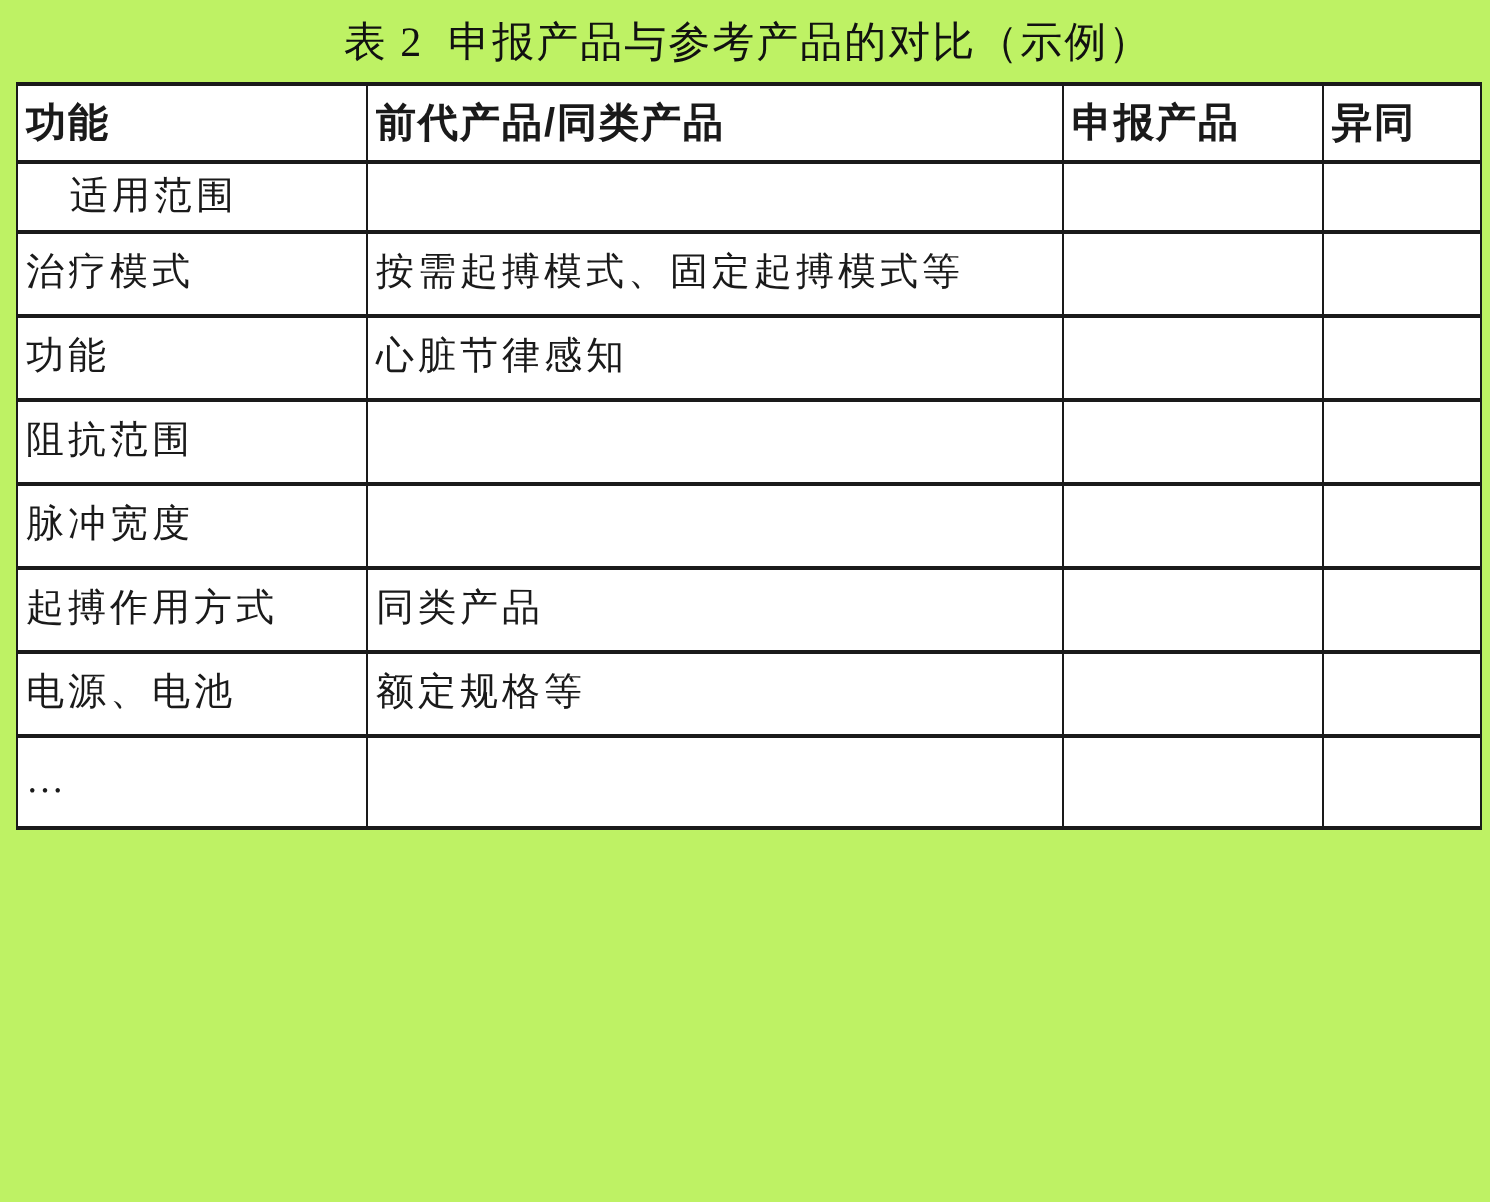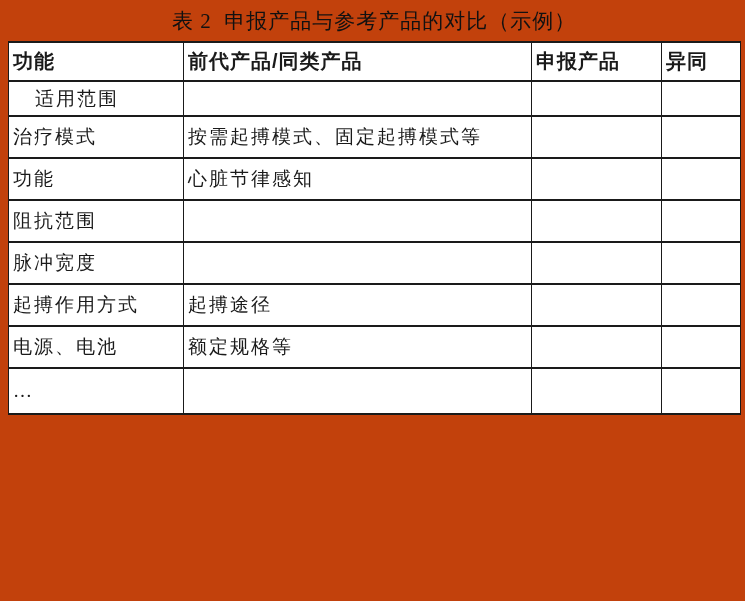--- a/index.html
+++ b/index.html
@@ -4,21 +4,21 @@
 <style>
   html, body {
     margin: 0;
     padding: 0;
     background: #ffffff;
   }
   .page {
     position: relative;
     width: 745px;
     height: 601px;
-    background: #c2410c;
+    background: #bef264;
     color: #1a1a1a;
     font-family: "Liberation Serif", "DejaVu Serif", serif;
     overflow: hidden;
   }
   .doc-title {
     width: 732px;
     margin: 0 0 0 8px;
     padding-top: 7px;
     text-align: center;
     font-size: 21px;
@@ -116,21 +116,21 @@
         <td></td>
       </tr>
       <tr class="r-std">
         <td>脉冲宽度</td>
         <td></td>
         <td></td>
         <td></td>
       </tr>
       <tr class="r-std">
         <td>起搏作用方式</td>
-        <td>起搏途径</td>
+        <td>同类产品</td>
         <td></td>
         <td></td>
       </tr>
       <tr class="r-std">
         <td>电源、电池</td>
         <td>额定规格等</td>
         <td></td>
         <td></td>
       </tr>
       <tr class="r-last">

